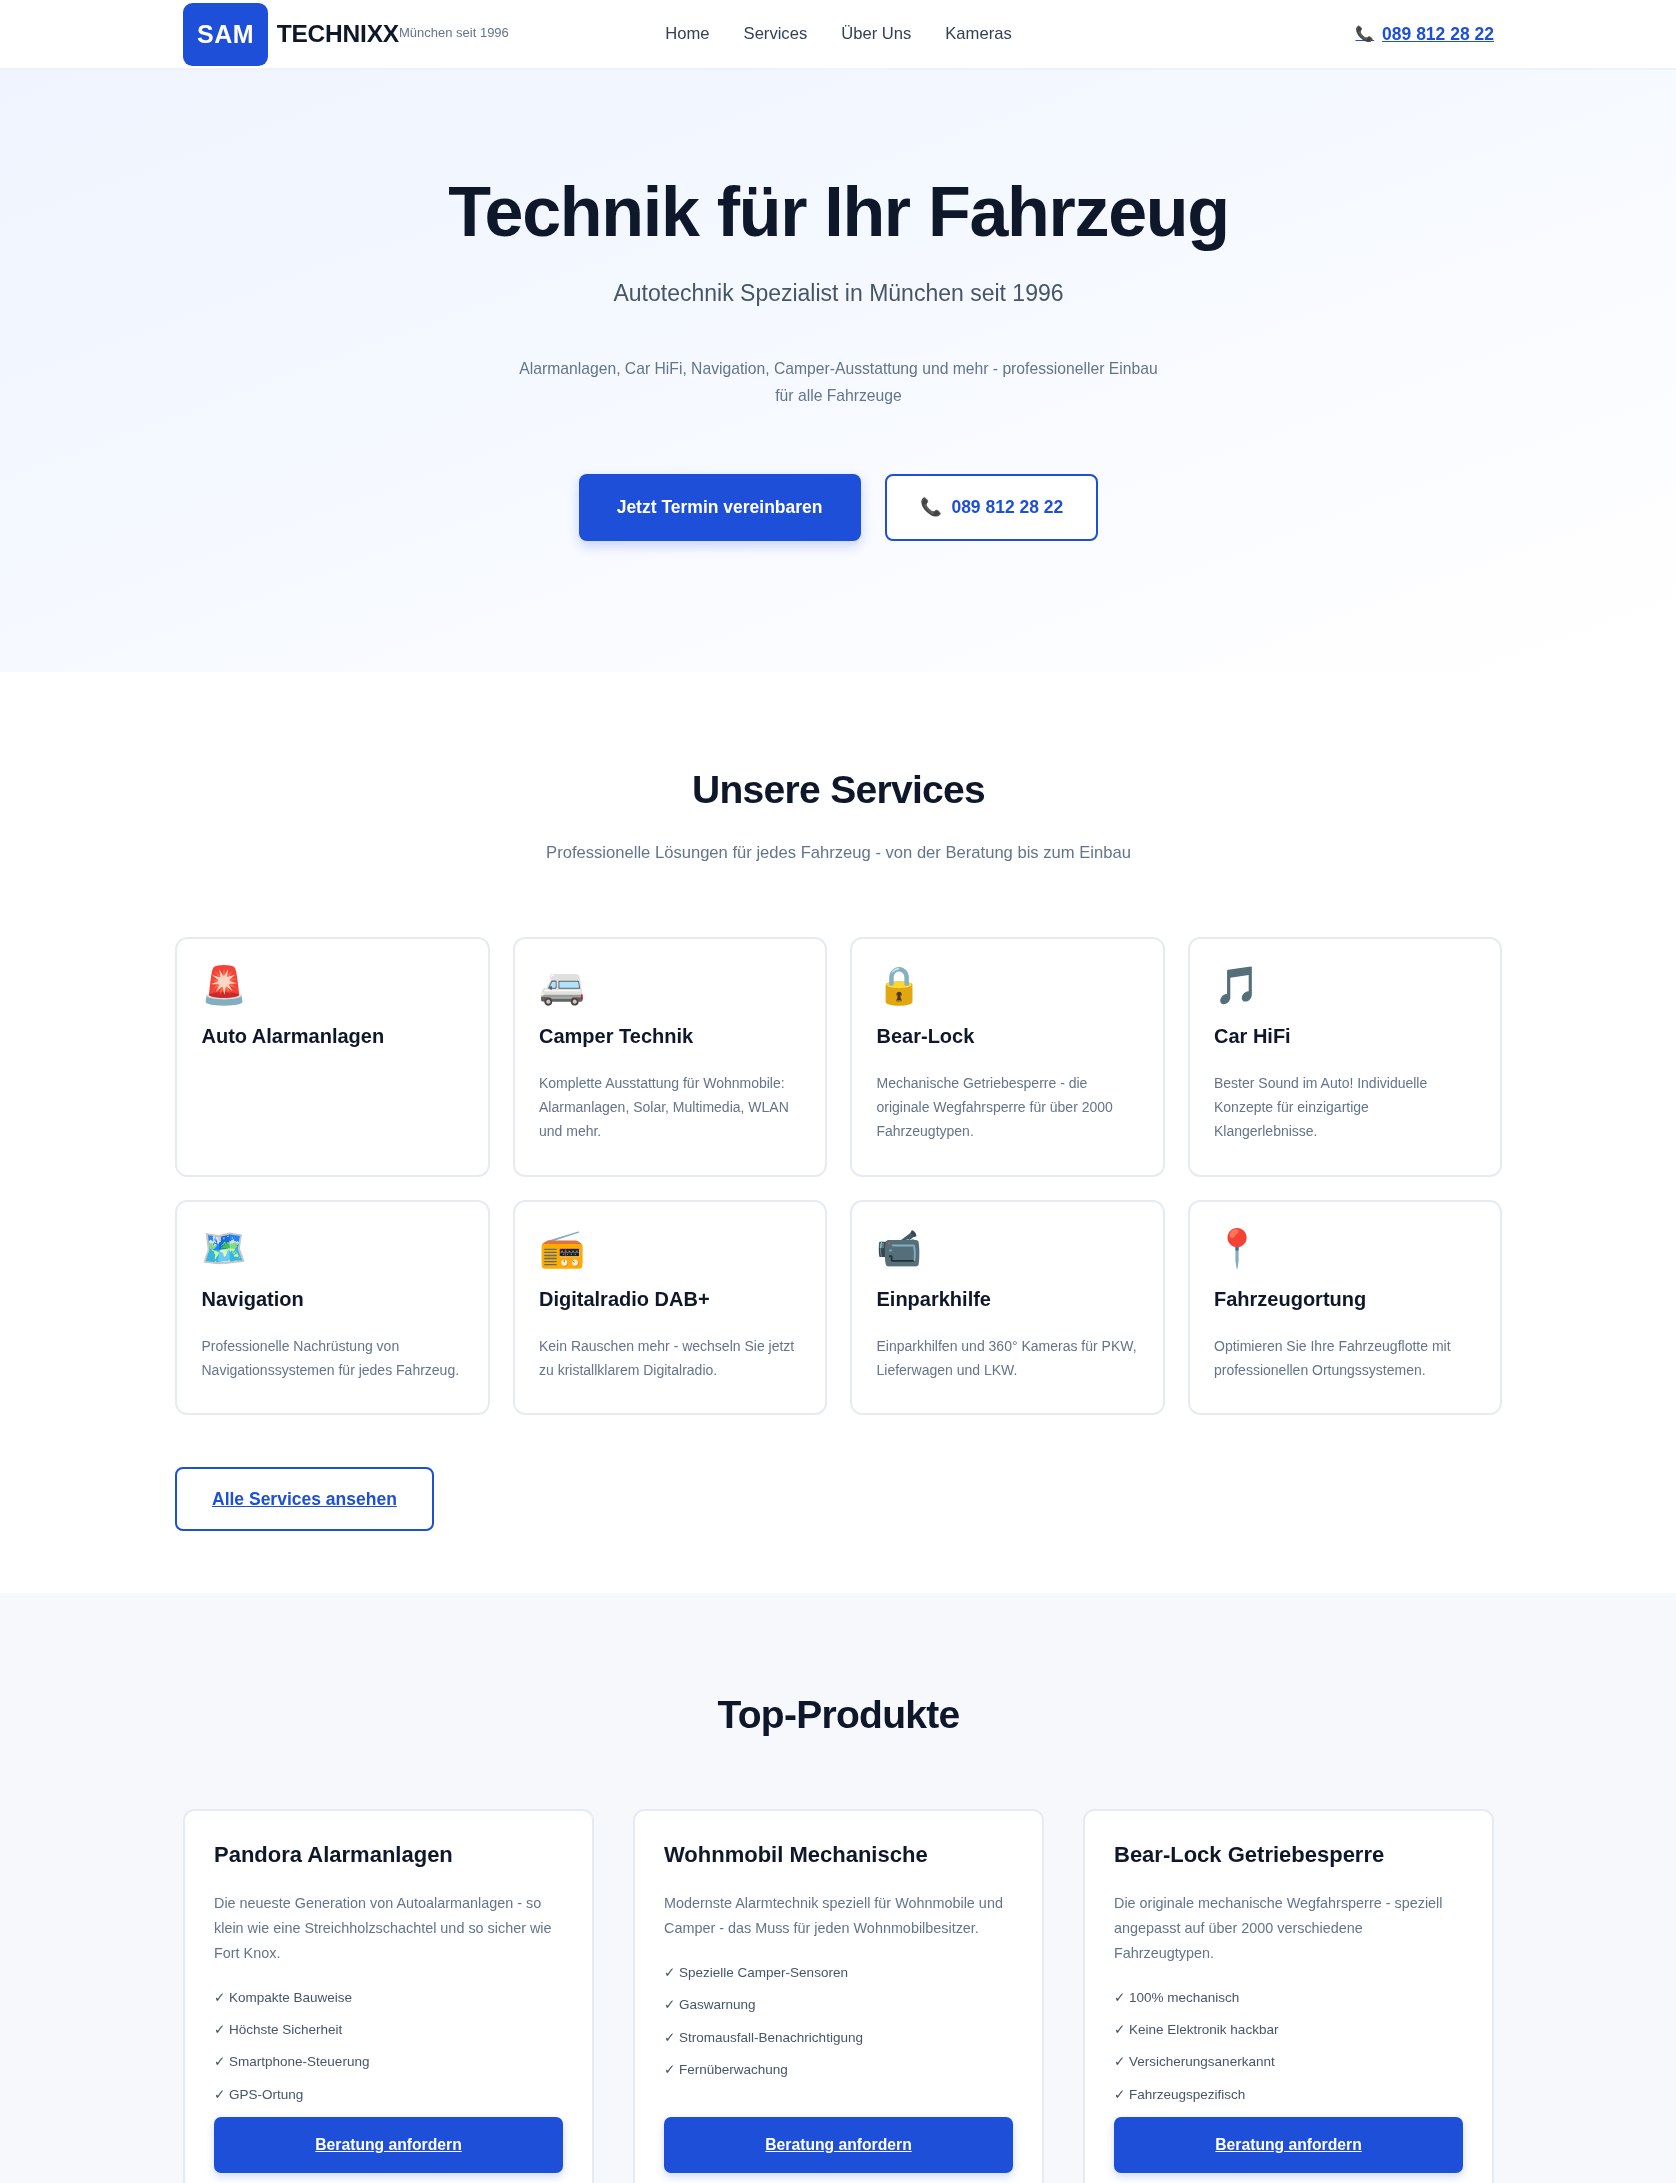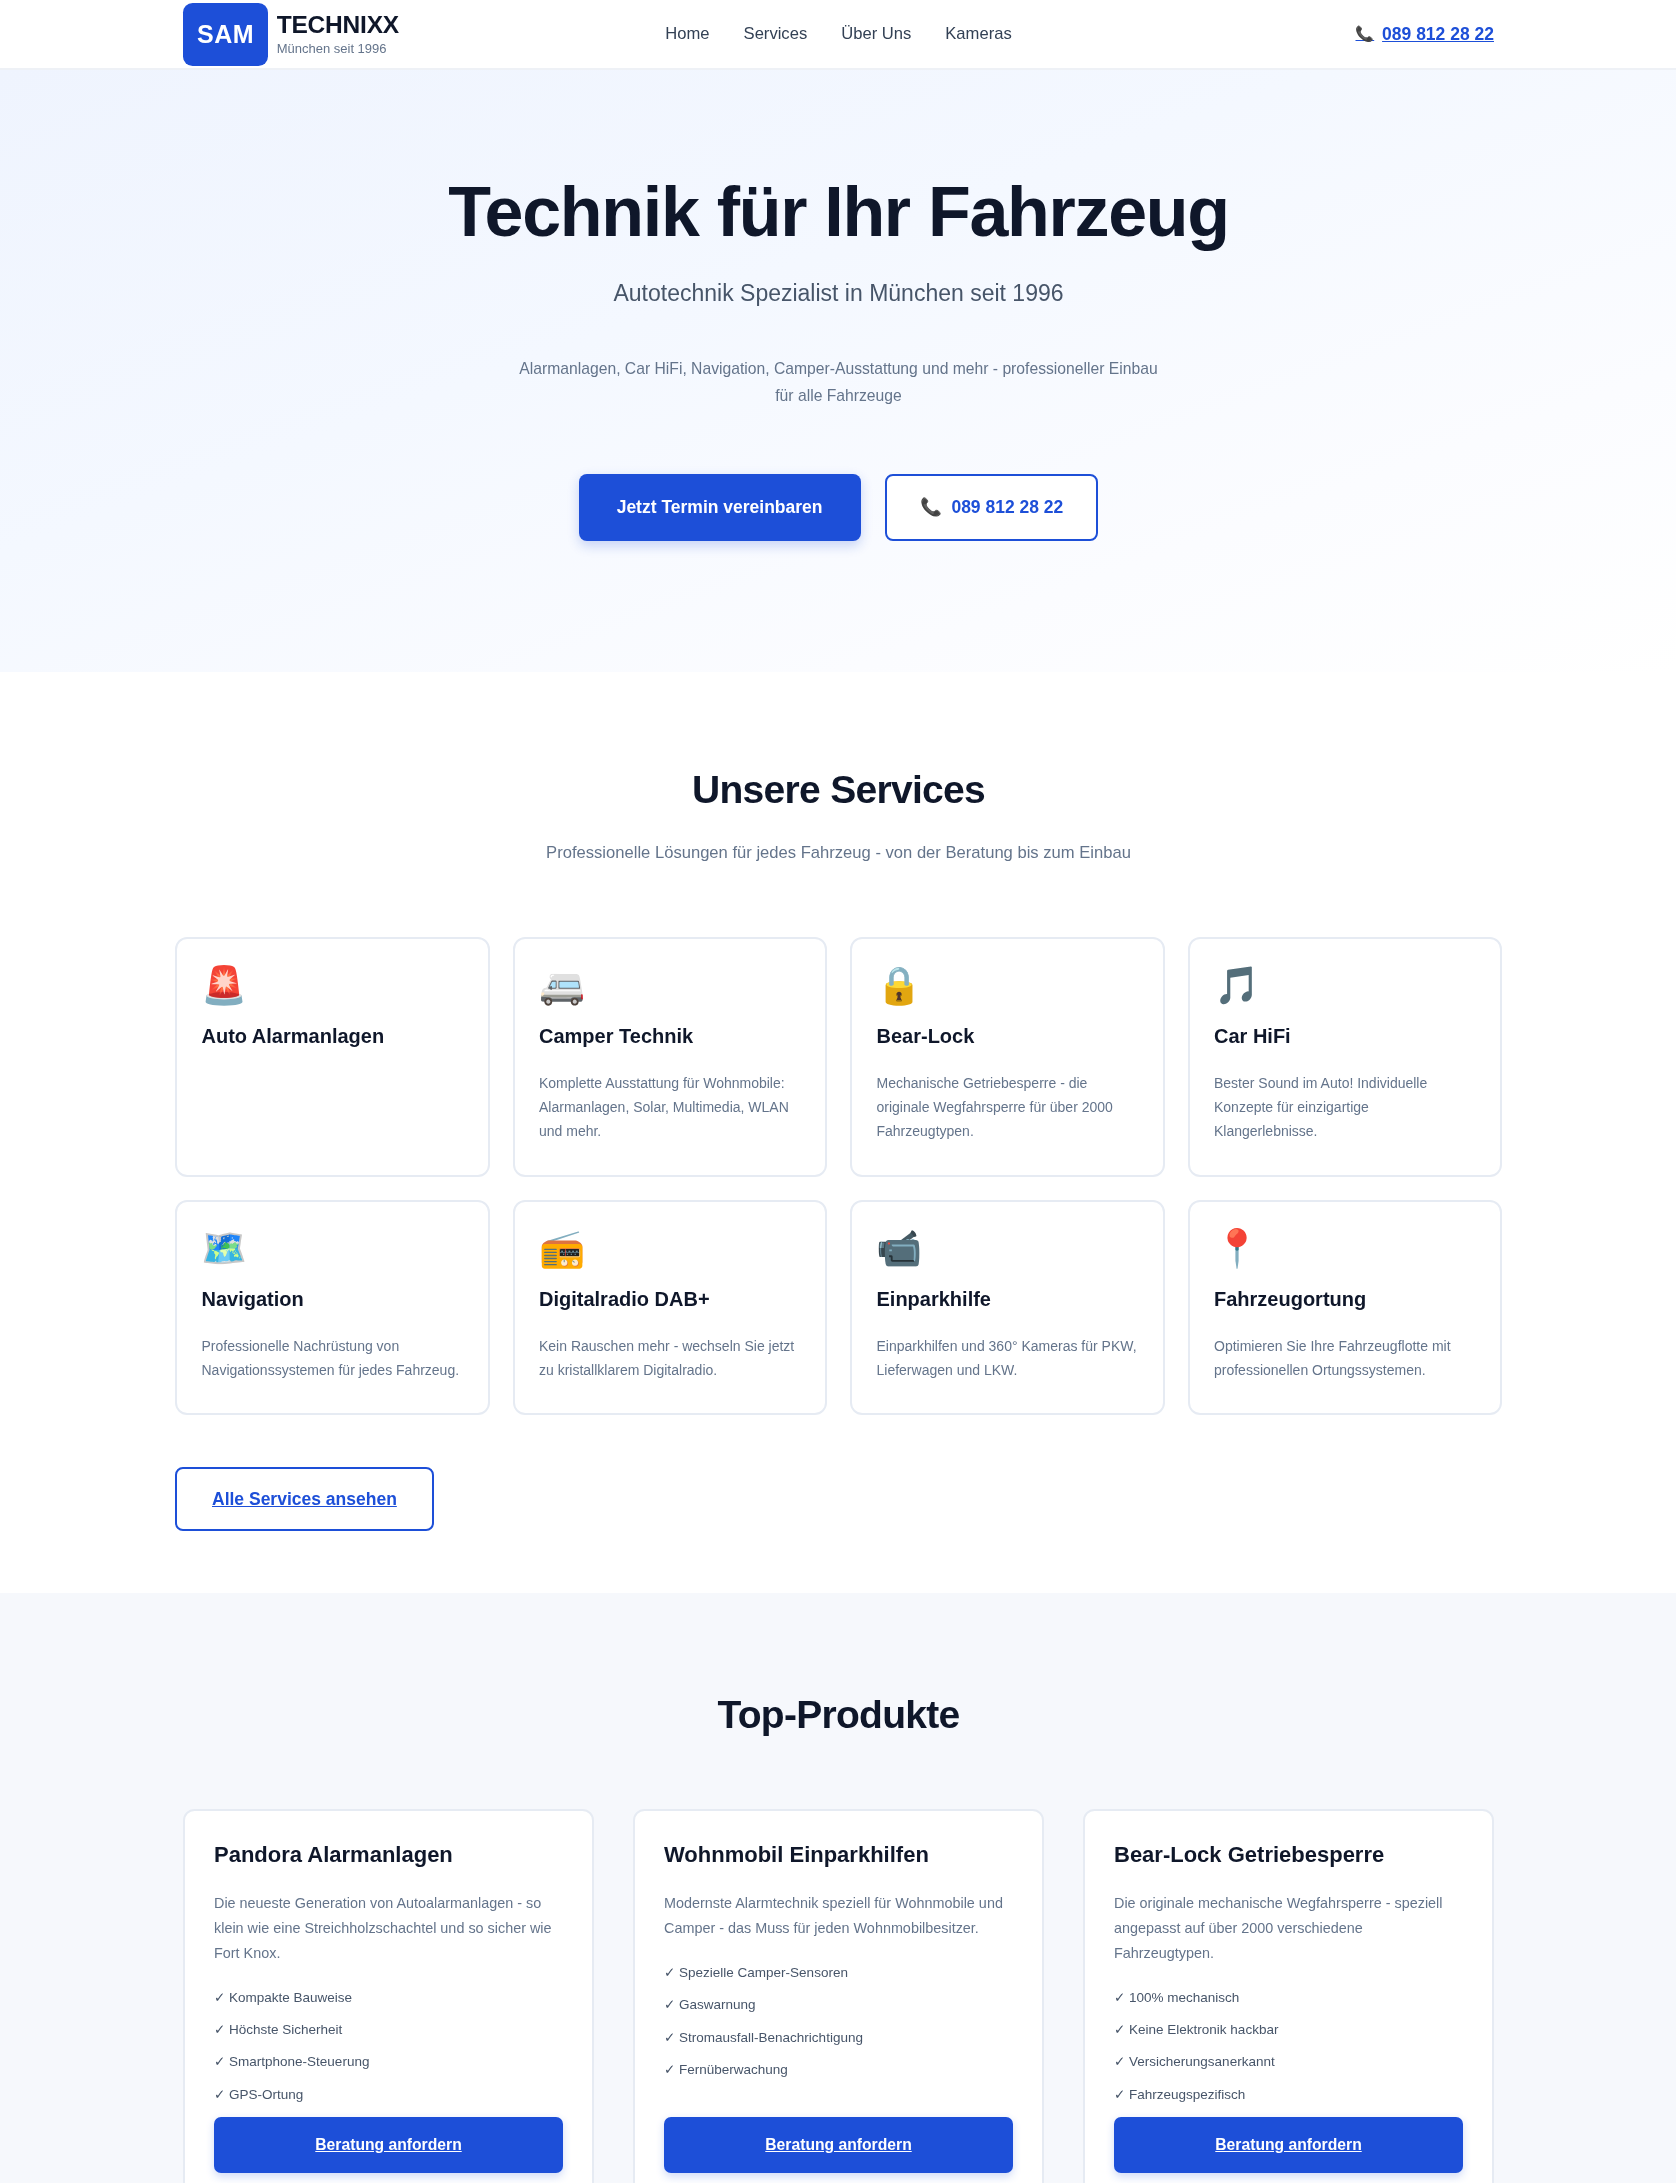--- a/index.html
+++ b/index.html
@@ -23,21 +23,21 @@
     position: relative;
   }
   .brand { display: flex; align-items: center; gap: 8.7px; }
   .logo-badge {
     width: 85px; height: 63px;
     background: #1d4fd8;
     border-radius: 9.6px;
     display: flex; align-items: center; justify-content: center;
     color: #fff; font-weight: 800; font-size: 25px; letter-spacing: 0.4px;
   }
-  .brand-text { display: flex; flex-direction: column; justify-content: center; }
+  .brand-text { display: flex; flex-direction: row; justify-content: center; }
   .brand-name { font-size: 24.5px; font-weight: 800; color: #0f172a; letter-spacing: -0.2px; line-height: 1.05; }
   .brand-sub { font-size: 13px; color: #64748b; margin-top: 3.5px; }
 
   .topnav {
     position: absolute;
     left: 50%; transform: translateX(-50%);
     display: flex; gap: 34px; align-items: center;
   }
   .topnav a { font-size: 16.6px; color: #334155; text-decoration: none; }
 
@@ -261,21 +261,21 @@
         <div class="prod-desc">Die neueste Generation von Autoalarmanlagen - so klein wie eine Streichholzschachtel und so sicher wie Fort Knox.</div>
         <ul class="prod-feats">
           <li>✓ Kompakte Bauweise</li>
           <li>✓ Höchste Sicherheit</li>
           <li>✓ Smartphone-Steuerung</li>
           <li>✓ GPS-Ortung</li>
         </ul>
         <a href="#" class="prod-btn">Beratung anfordern</a>
       </div>
       <div class="prod-card">
-        <div class="prod-title">Wohnmobil Einparkhilfen</div>
+        <div class="prod-title">Wohnmobil Mechanische</div>
         <div class="prod-desc">Modernste Alarmtechnik speziell für Wohnmobile und Camper - das Muss für jeden Wohnmobilbesitzer.</div>
         <ul class="prod-feats">
           <li>✓ Spezielle Camper-Sensoren</li>
           <li>✓ Gaswarnung</li>
           <li>✓ Stromausfall-Benachrichtigung</li>
           <li>✓ Fernüberwachung</li>
         </ul>
         <a href="#" class="prod-btn">Beratung anfordern</a>
       </div>
       <div class="prod-card">

